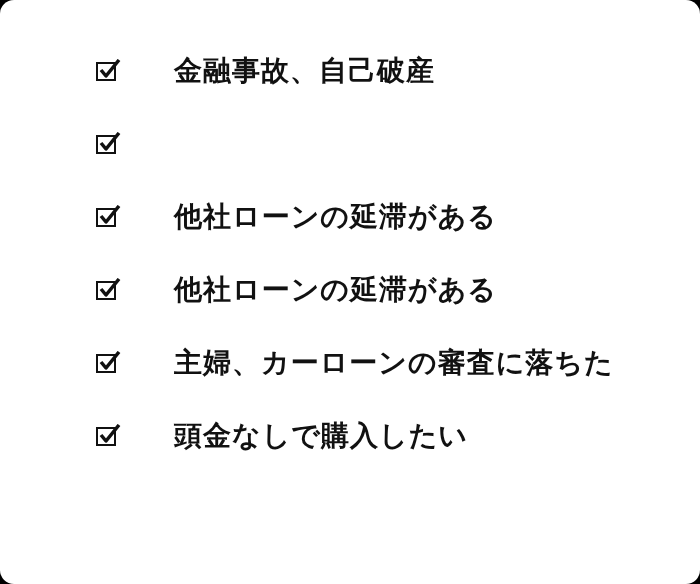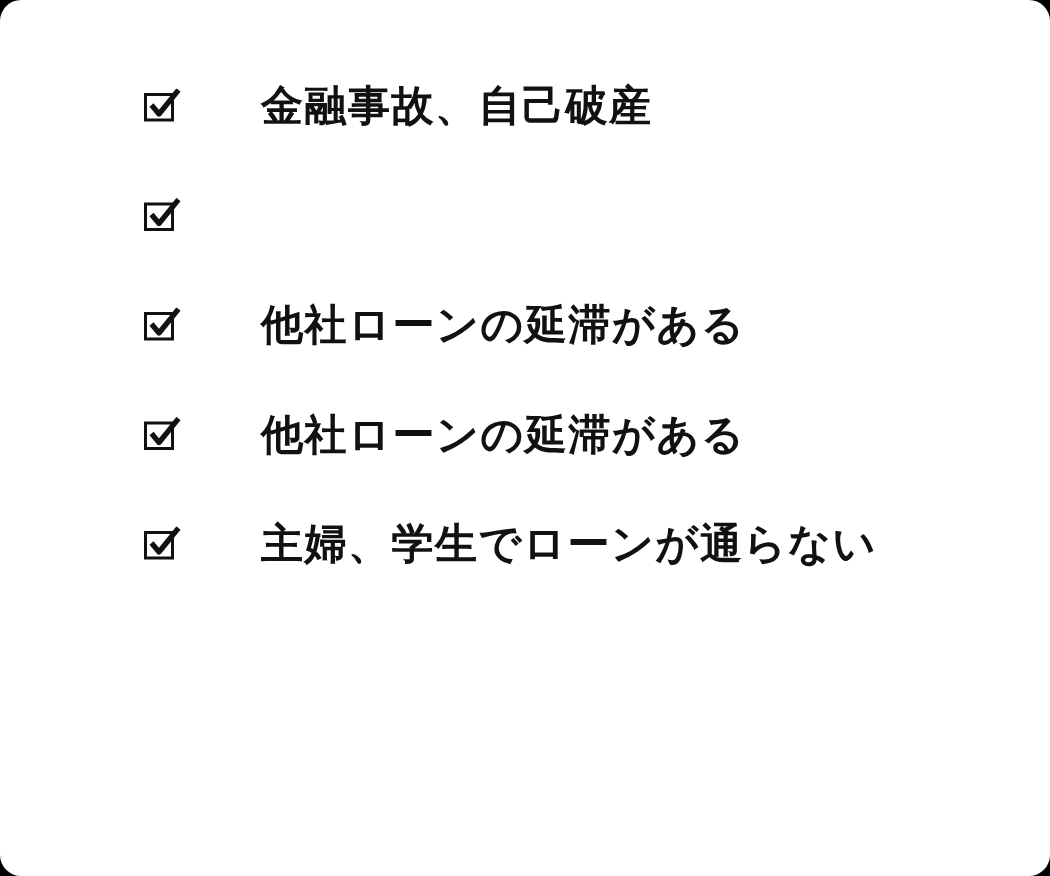--- a/index.html
+++ b/index.html
@@ -79,16 +79,25 @@
       </span>
       <span class="label">他社ローンの延滞がある</span>
     </li>
     <li class="item">
       <span class="check">
         <svg width="26" height="24" viewBox="0 0 26 24">
             <rect x="1" y="4" width="18" height="17" fill="none" stroke="#111" stroke-width="2"></rect>
             <path d="M5 11 L10 17 L23 1" fill="none" stroke="#111" stroke-width="3.5" stroke-linejoin="round"></path>
           </svg>
       </span>
-      <span class="label">主婦、学生でローンが通らない</span>
+      <span class="label">主婦、カーローンの審査に落ちた</span>
+    </li>
+    <li class="item">
+      <span class="check">
+        <svg width="26" height="24" viewBox="0 0 26 24">
+            <rect x="1" y="4" width="18" height="17" fill="none" stroke="#111" stroke-width="2"></rect>
+            <path d="M5 11 L10 17 L23 1" fill="none" stroke="#111" stroke-width="3.5" stroke-linejoin="round"></path>
+          </svg>
+      </span>
+      <span class="label">頭金なしで購入したい</span>
     </li>
   </ul>
 </div>
 
 </body></html>

